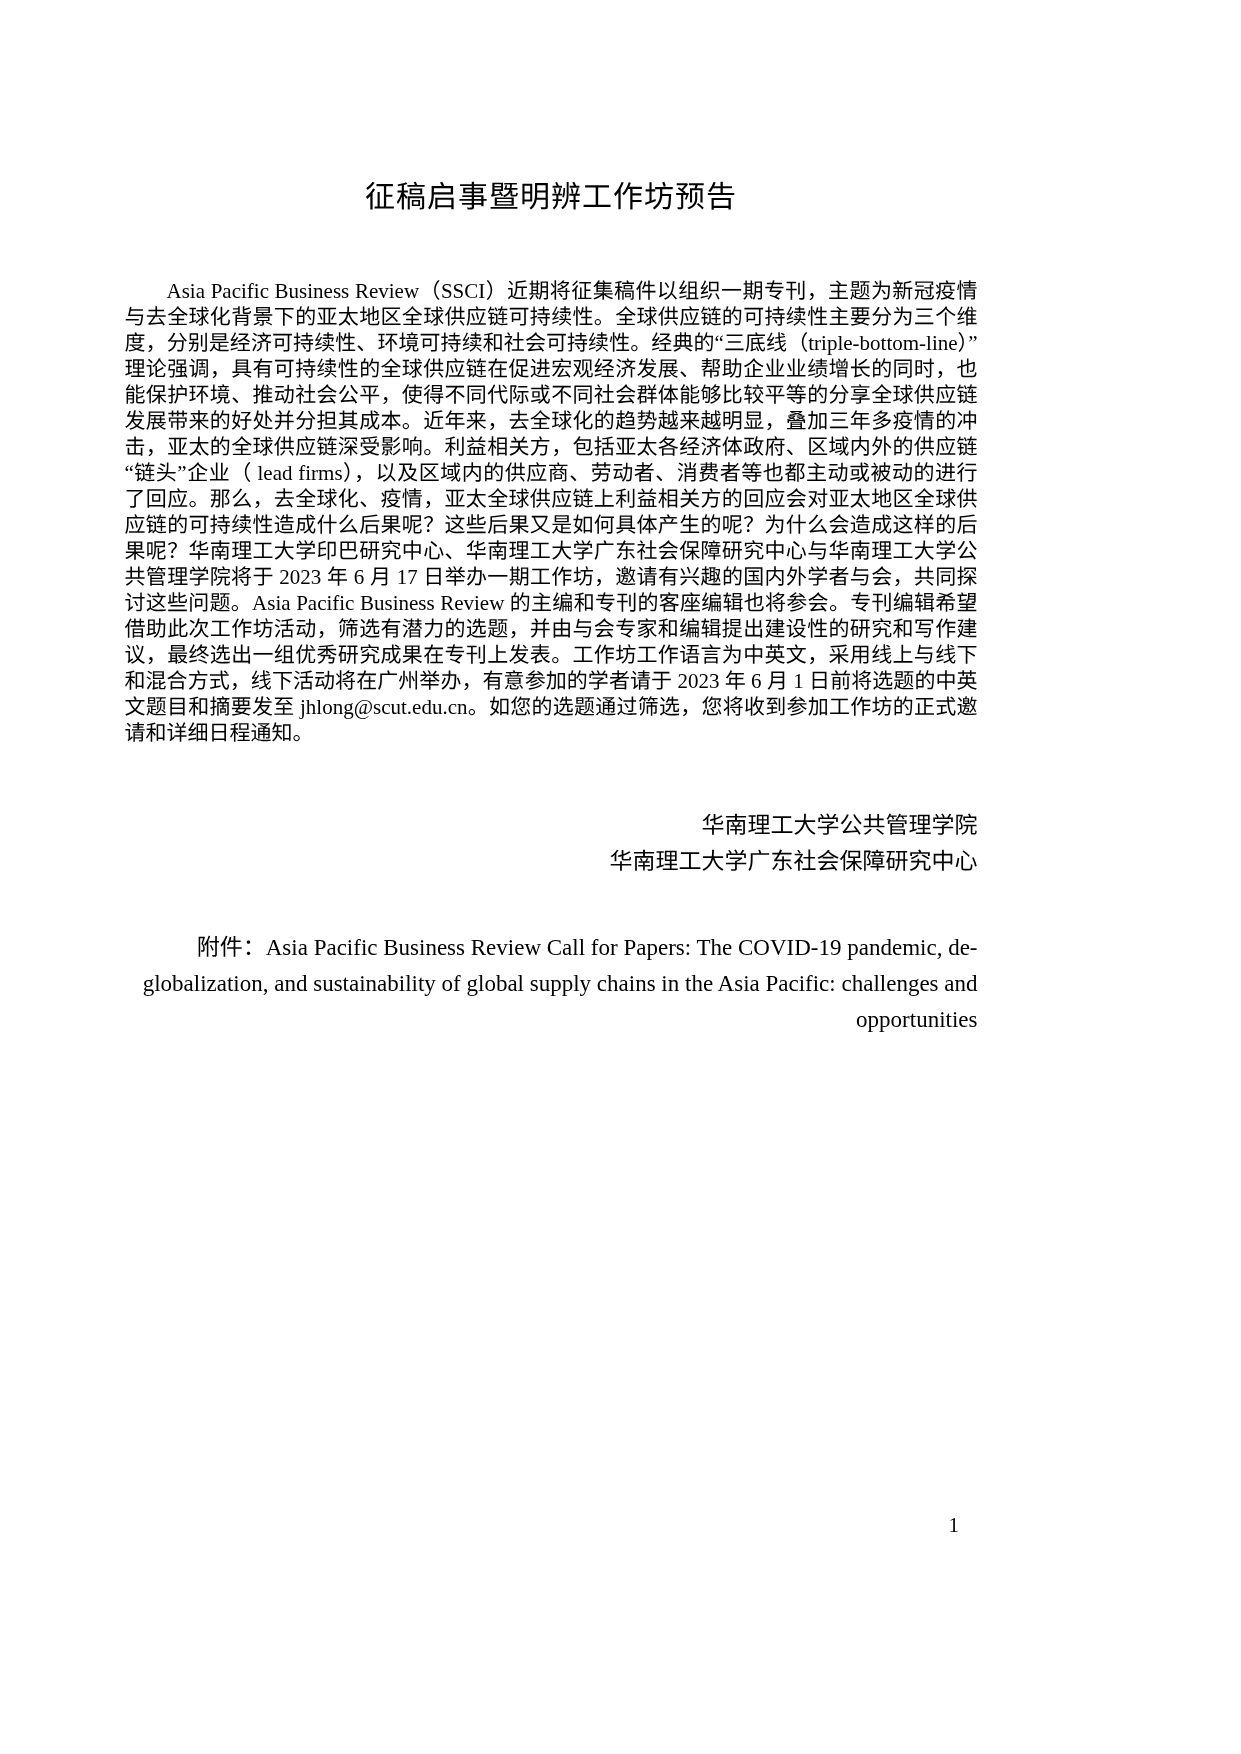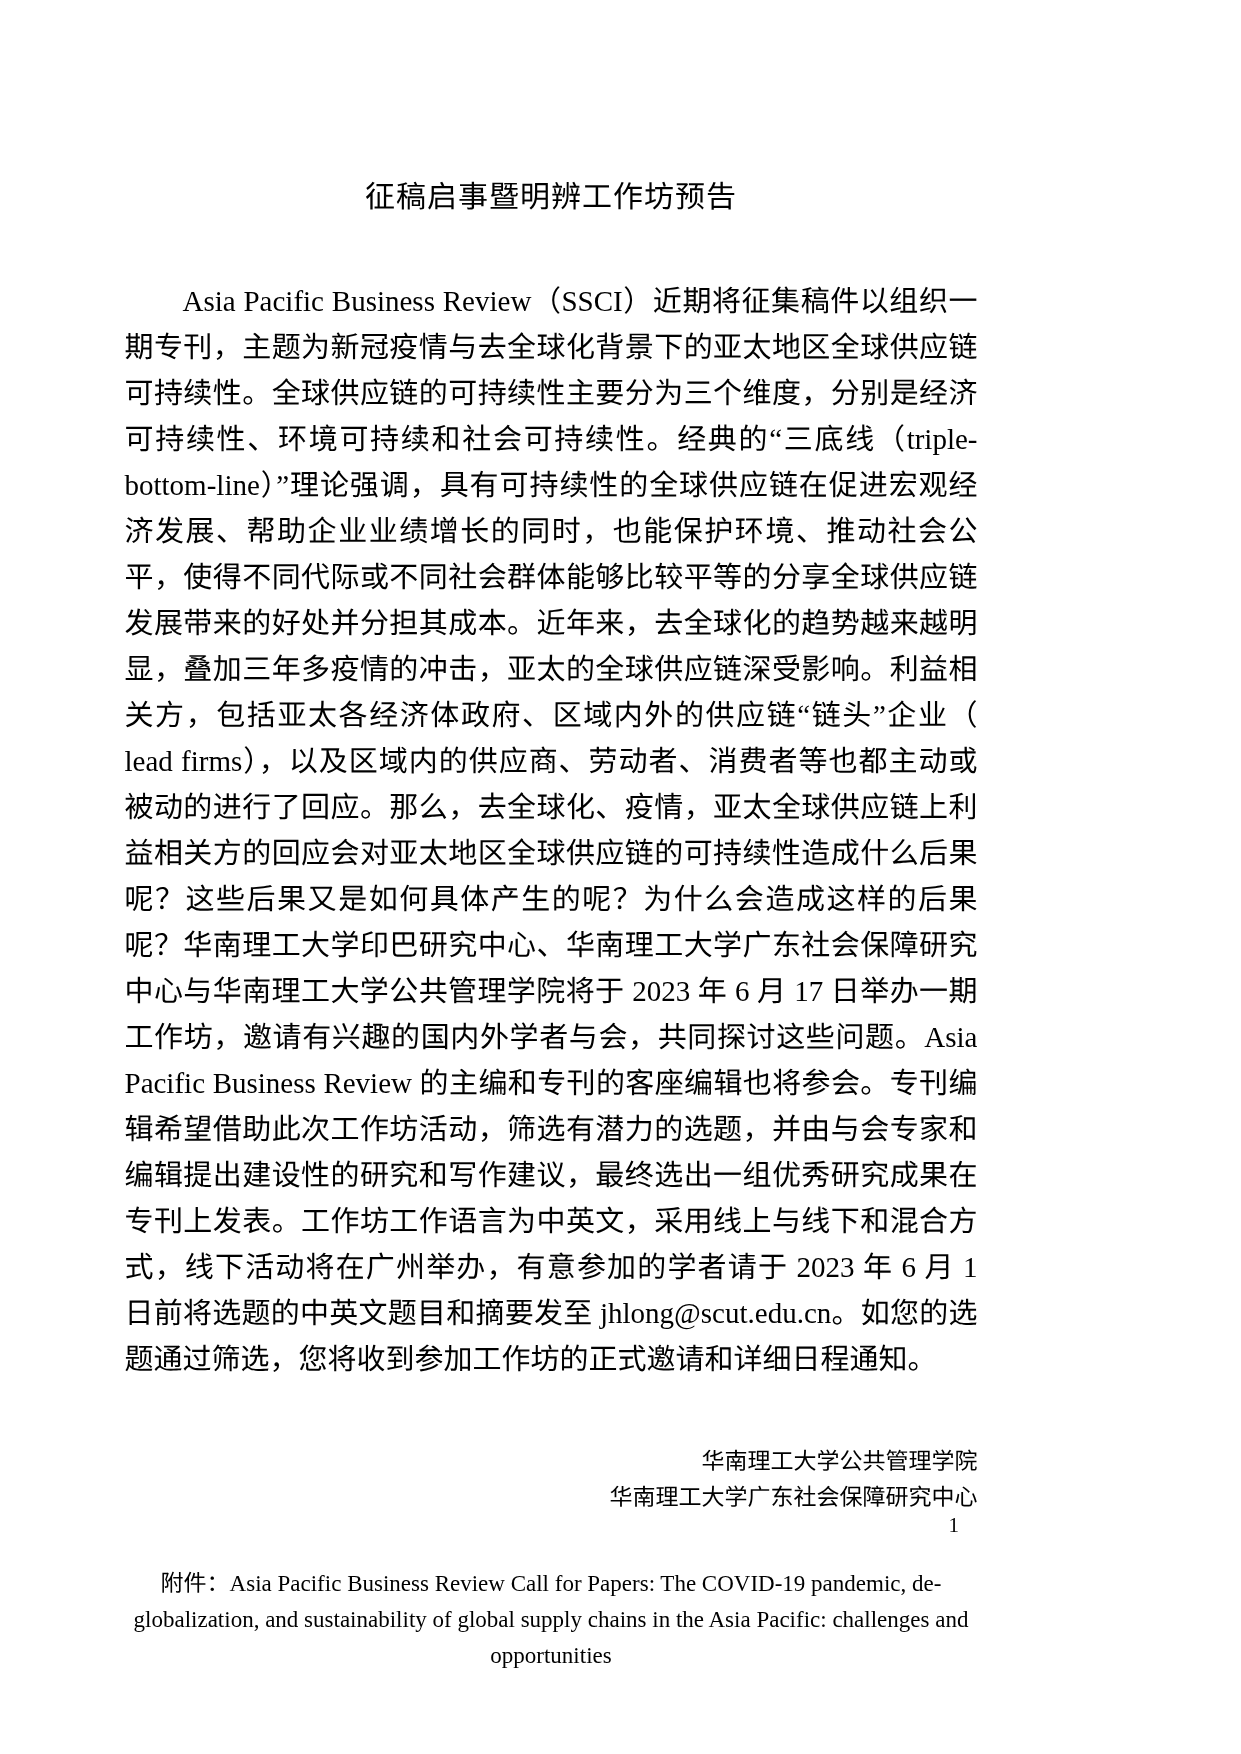--- a/index.html
+++ b/index.html
@@ -32,22 +32,22 @@
     padding-top: 143px;
     letter-spacing: 1px;
     font-weight: normal;
   }
   .body-block {
     margin: 0 auto;
     width: 853px;
     margin-top: 62px;
   }
   .body-para {
-    font-size: 29px;
-    line-height: 46px;
+    font-size: 21px;
+    line-height: 26px;
     text-align: justify;
     text-justify: inter-ideograph;
     text-indent: 2em;
     margin: 0;
   }
   .sign-block {
     width: 853px;
     margin: 0 auto;
     margin-top: 62px;
     text-align: right;
@@ -56,21 +56,21 @@
   }
   .sign-line {
     display: block;
   }
   .attach-block {
     width: 853px;
     margin: 0 auto;
     margin-top: 50px;
     font-size: 23px;
     line-height: 36px;
-    text-align: center;
+    text-align: right;
   }
   .page-number {
     position: absolute;
     right: 143px;
     top: 1495px;
     font-size: 21px;
   }
 </style>
 </head>
 <body>

